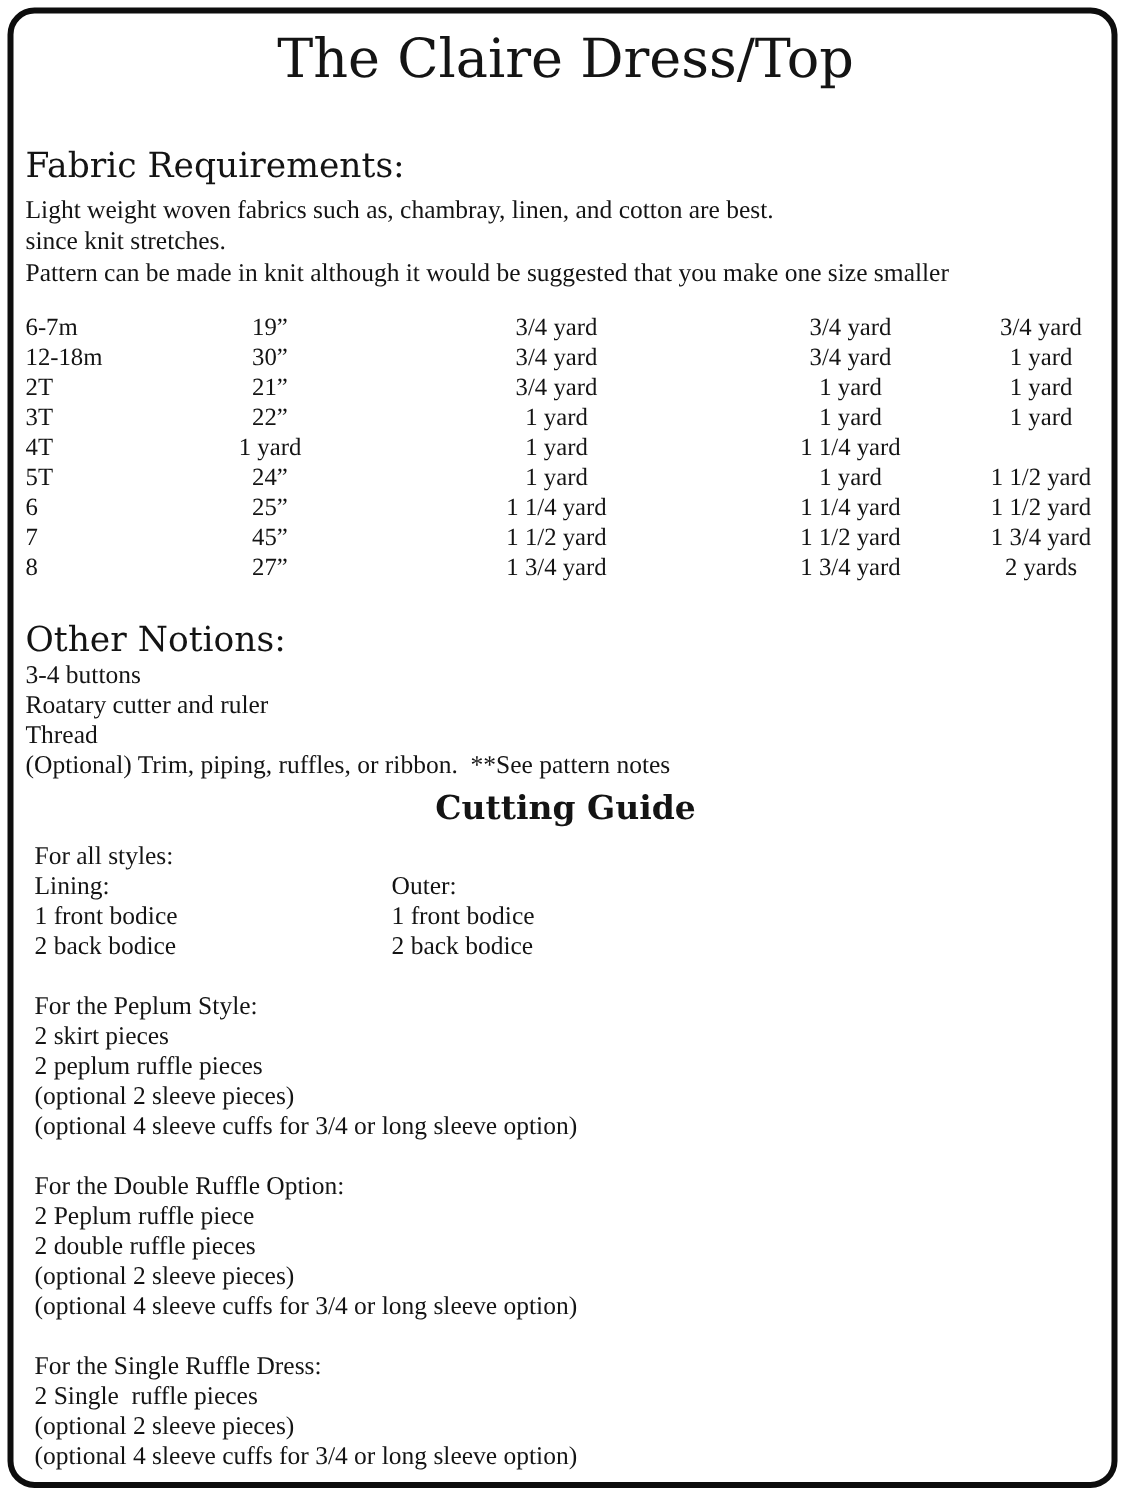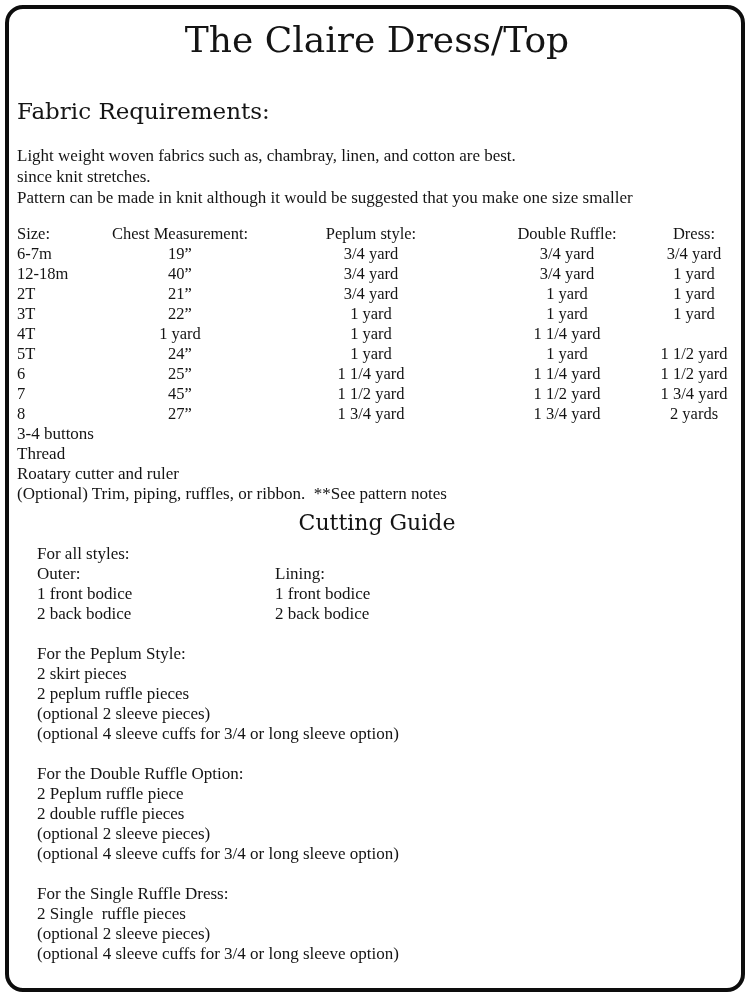--- a/index.html
+++ b/index.html
@@ -34,21 +34,21 @@
     text-align: center;
     margin-top: 8px;
     white-space: nowrap;
   }
   .h1 {
     font-family: "DejaVu Serif", serif;
     font-size: 23px;
     line-height: 1.15;
     margin-top: 38px;
   }
-  .fr-lines { margin-top: 20px; }
+  .fr-lines { margin-top: 4px; }
   .body-line {
     font-size: 17px;
     line-height: 21px;
     white-space: pre-wrap;
   }
   .size-table {
     margin-top: 16px;
     font-size: 16.5px;
   }
   .trow {
@@ -63,29 +63,30 @@
     font-size: 17px;
     line-height: 20px;
     white-space: pre-wrap;
   }
   .cg-title {
     font-family: "DejaVu Serif", serif;
     font-size: 22px;
     line-height: 1.2;
     text-align: center;
     margin-top: 6px;
+    font-weight: bold;
   }
   .cg-block {
     margin-top: 20px;
     padding-left: 6px;
     font-size: 17px;
     line-height: 20px;
   }
   .cg-block.first { margin-top: 8px; }
-  .cg-line { white-space: pre-wrap; margin-left: 14px; }
+  .cg-line { white-space: pre-wrap; }
   .two-col {
     display: grid;
     grid-template-columns: 238px auto;
   }
 </style>
 </head>
 <body>
 
 <div class="page">
 
@@ -95,36 +96,29 @@
     <div class="h1">Fabric Requirements:</div>
     <div class="fr-lines">
       <div class="body-line">Light weight woven fabrics such as, chambray, linen, and cotton are best.</div>
       <div class="body-line">since knit stretches.</div>
       <div class="body-line">Pattern can be made in knit although it would be suggested that you make one size smaller</div>
     </div>
   </div>
 
   <div class="size-table">
     <div class="trow">
-      <span class="cell first">Size:</span>
-      <span class="cell">Chest Measurement:</span>
-      <span class="cell">Peplum style:</span>
-      <span class="cell">Double Ruffle:</span>
-      <span class="cell">Dress:</span>
-    </div>
-    <div class="trow">
       <span class="cell first">6-7m</span>
       <span class="cell">19”</span>
       <span class="cell">3/4 yard</span>
       <span class="cell">3/4 yard</span>
       <span class="cell">3/4 yard</span>
     </div>
     <div class="trow">
       <span class="cell first">12-18m</span>
-      <span class="cell">40”</span>
+      <span class="cell">30”</span>
       <span class="cell">3/4 yard</span>
       <span class="cell">3/4 yard</span>
       <span class="cell">1 yard</span>
     </div>
     <div class="trow">
       <span class="cell first">2T</span>
       <span class="cell">21”</span>
       <span class="cell">3/4 yard</span>
       <span class="cell">1 yard</span>
       <span class="cell">1 yard</span>
@@ -166,33 +160,34 @@
     <div class="trow">
       <span class="cell first">8</span>
       <span class="cell">27”</span>
       <span class="cell">1 3/4 yard</span>
       <span class="cell">1 3/4 yard</span>
       <span class="cell">2 yards</span>
     </div>
   </div>
 
   <div>
+    <div class="h1 notions-heading">Other Notions:</div>
     <div class="notion-line">3-4 buttons</div>
+    <div class="notion-line">Roatary cutter and ruler</div>
     <div class="notion-line">Thread</div>
-    <div class="notion-line">Roatary cutter and ruler</div>
     <div class="notion-line">(Optional) Trim, piping, ruffles, or ribbon.  **See pattern notes</div>
   </div>
 
   <div class="cg-title">Cutting Guide</div>
 
   <div class="cg-block first">
     <div class="cg-line">For all styles:</div>
     <div class="two-col">
+      <span class="cg-line">Lining:</span>
       <span class="cg-line">Outer:</span>
-      <span class="cg-line">Lining:</span>
     </div>
     <div class="two-col">
       <span class="cg-line">1 front bodice</span>
       <span class="cg-line">1 front bodice</span>
     </div>
     <div class="two-col">
       <span class="cg-line">2 back bodice</span>
       <span class="cg-line">2 back bodice</span>
     </div>
   </div>

